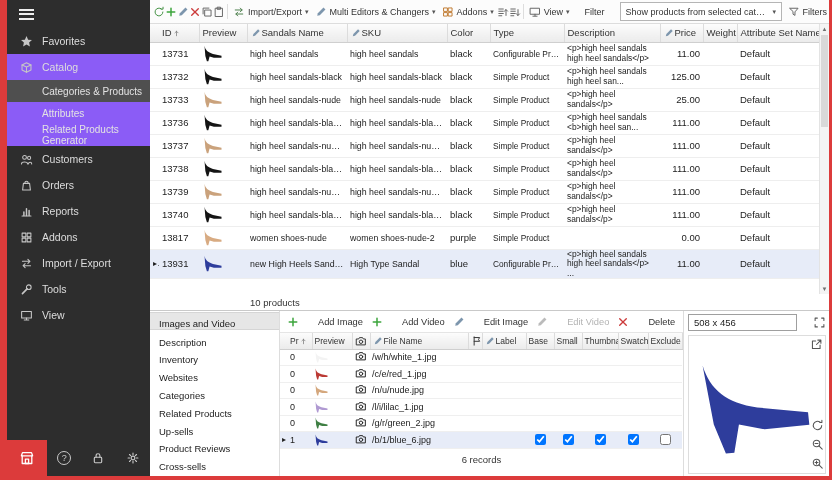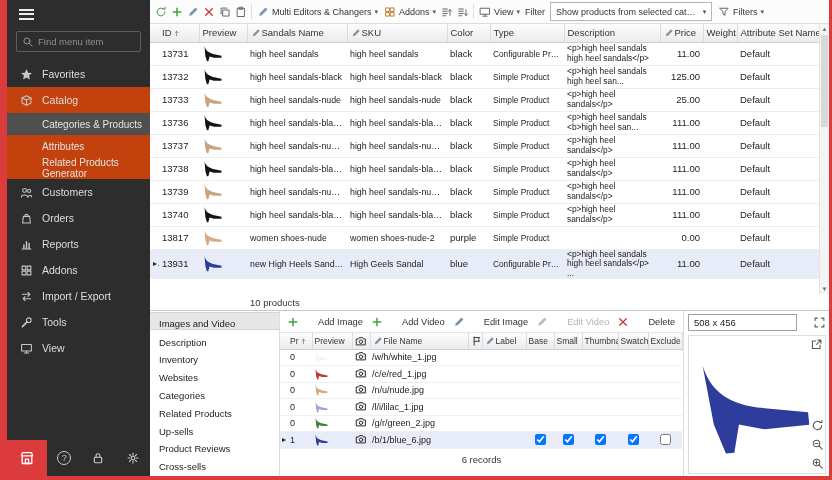--- a/index.html
+++ b/index.html
@@ -9,21 +9,21 @@
 .ic{width:12px;height:12px;fill:none;stroke:currentColor;stroke-width:1.3;stroke-linecap:round;stroke-linejoin:round;flex:none}
 
 #sidebar{width:143px;background:#2d2d2d;color:#ddd;position:relative;flex:none;font-size:10.5px}
 .burger{height:28px;display:flex;align-items:center;padding-left:12px;cursor:pointer}
 .bars div{width:15px;height:2px;background:#eee;margin:2.5px 0}
 .search{margin:3px 9px 9px;border:1px solid #5e5e5e;border-radius:2px;height:21px;display:flex;align-items:center;padding:0 5px;gap:4px;color:#979797}
 .search input{background:transparent;border:0;outline:0;color:#bbb;font-size:9.5px;width:100%}
 .search input::placeholder{color:#8f8f8f}
 .nav-item{height:26px;display:flex;align-items:center;gap:9px;padding-left:13px;cursor:pointer}
 .nav-item .ic{width:13px;height:13px;color:#c6c6c6}
-.catalog-group{background:#c2410c}
+.catalog-group{background:#8b5cf6}
 .sub-item{height:22px;display:flex;align-items:center;padding-left:35px;font-size:10px;color:#e3e3e3;cursor:pointer}
 .sub-item.active{background:#4f4f4f}
 #sidebar-bottom{position:absolute;bottom:0;left:0;right:0;height:36px;display:flex;align-items:center;background:#2d2d2d}
 .store-btn{width:40px;height:36px;background:var(--accent);display:flex;align-items:center;justify-content:center;color:#fff;cursor:pointer}
 .store-btn .ic{width:16px;height:16px}
 .sb-ico{flex:1;display:flex;align-items:center;justify-content:center;color:#c9c9c9;cursor:pointer}
 .sb-ico .ic{width:14px;height:14px}
 .help-circle{width:14px;height:14px;border:1.2px solid #c9c9c9;border-radius:50%;font-size:9px;display:flex;align-items:center;justify-content:center;color:#c9c9c9}
 
 #main{flex:1;display:flex;flex-direction:column;min-width:0}
@@ -221,26 +221,20 @@
 <div id="frame">
 
   <aside id="sidebar">
     <div class="burger">
       <div class="bars">
           <div></div>
           <div></div>
           <div></div>
         </div>
     </div>
-    <div class="search">
-      <svg class="ic">
-          <use href="#i-search"></use>
-        </svg>
-      <input placeholder="Find menu item" style="">
-    </div>
     <div class="nav-item">
       <svg class="ic">
           <use href="#i-star"></use>
         </svg>
       <span>Favorites</span>
     </div>
     <div class="catalog-group">
       <div class="nav-item">
         <svg class="ic">
             <use href="#i-box"></use>
@@ -349,20 +343,27 @@
             <use href="#i-copy"></use>
           </svg>
         </div>
       <div class="tbtn tico" style="color:#666">
           <svg class="ic">
             <use href="#i-clip"></use>
           </svg>
         </div>
       <div class="sep"></div>
       <div class="tbtn">
+        <svg class="ic" style="color:#4a7d4a">
+            <use href="#i-swap"></use>
+          </svg>
+        <span>Import/Export</span>
+          <span class="caret">▾</span>
+      </div>
+      <div class="tbtn">
         <svg class="ic" style="color:var(--pencil)">
             <use href="#i-pencil"></use>
           </svg>
         <span>Multi Editors &amp; Changers</span>
           <span class="caret">▾</span>
       </div>
       <div class="tbtn">
         <svg class="ic" style="color:#c07a30">
             <use href="#i-grid4"></use>
           </svg>
@@ -380,21 +381,21 @@
           </svg>
         </div>
       <div class="sep"></div>
       <div class="tbtn">
         <svg class="ic" style="color:#666">
             <use href="#i-monitor"></use>
           </svg>
         <span>View</span>
           <span class="caret">▾</span>
       </div>
-      <span style="margin:0 2px">Filter</span>
+      <span style="margin:0 12px">Filter</span>
       <div class="filter-select">
         <span>Show products from selected categories</span>
           <span class="caret">▾</span>
       </div>
       <div class="tbtn">
         <svg class="ic" style="color:#666">
             <use href="#i-funnel"></use>
           </svg>
         <span>Filters</span>
           <span class="caret">▾</span>
@@ -595,21 +596,21 @@
             </tr>
             <tr class="sel">
               <td class="marker">▸</td>
               <td>13931</td>
               <td>
                 <svg class="shoe" style="color:#2e3d9c">
                   <use href="#i-shoe"></use>
                 </svg>
               </td>
               <td class="c-name">new High Heels Sandals</td>
-              <td class="c-sku">High Geels Sandal</td>
+              <td class="c-sku">High Type Sandal</td>
               <td>blue</td>
               <td class="c-type">Configurable Product</td>
               <td class="desc">&lt;p&gt;high heel sandals high heel sandals&lt;/p&gt; ...</td>
               <td class="price">11.00</td>
               <td></td>
               <td>Default</td>
             </tr>
           </tbody>
       </table>
       <div class="vscroll">

